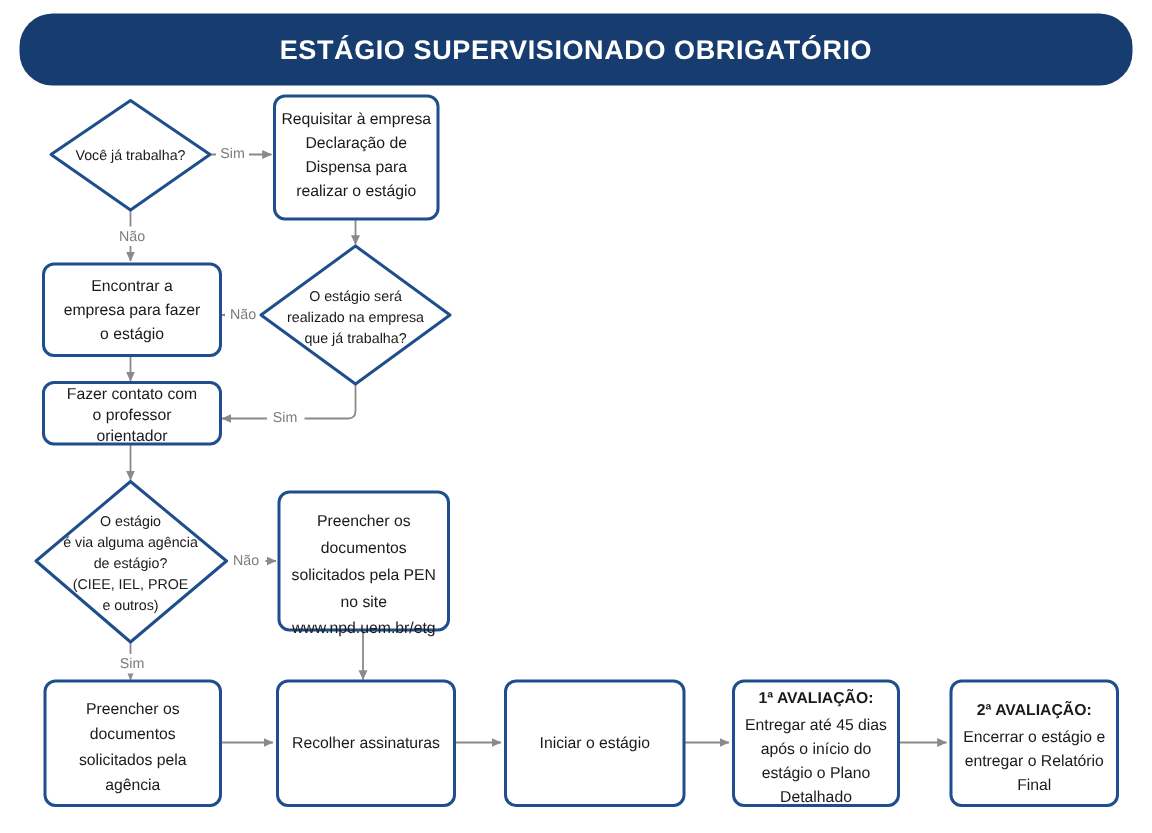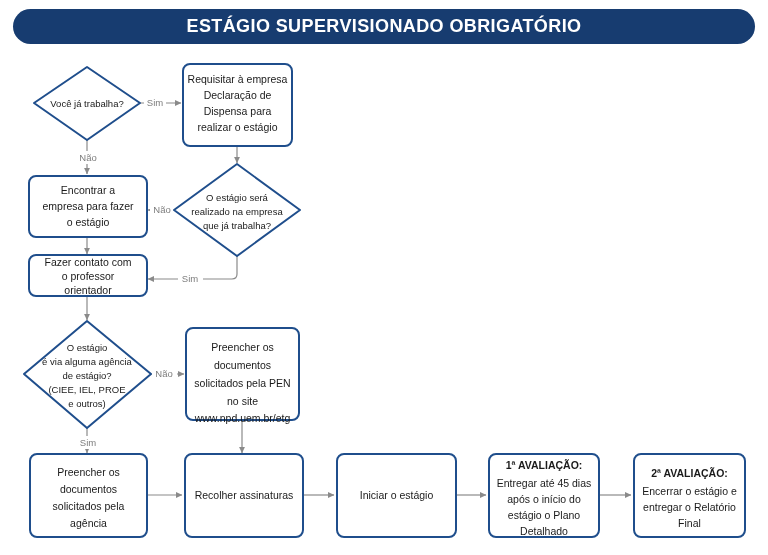--- a/index.html
+++ b/index.html
@@ -8,21 +8,21 @@
     background:#ffffff;
     font-family:"Liberation Sans", sans-serif;
     overflow:hidden;
   }
   #page{position:relative;width:768px;height:555px;}
 
   
   .banner{
     position:absolute;
     left:13px; top:9px;
-    width:742px; height:35px;
+    width:742px; height:48px;
     background:#173C70;
     border-radius:22px;
     display:flex; align-items:center; justify-content:center;
   }
   .banner-text{
     color:#ffffff;
     font-size:18px;
     font-weight:bold;
     letter-spacing:0.4px;
     font-family:"Liberation Sans", sans-serif;

